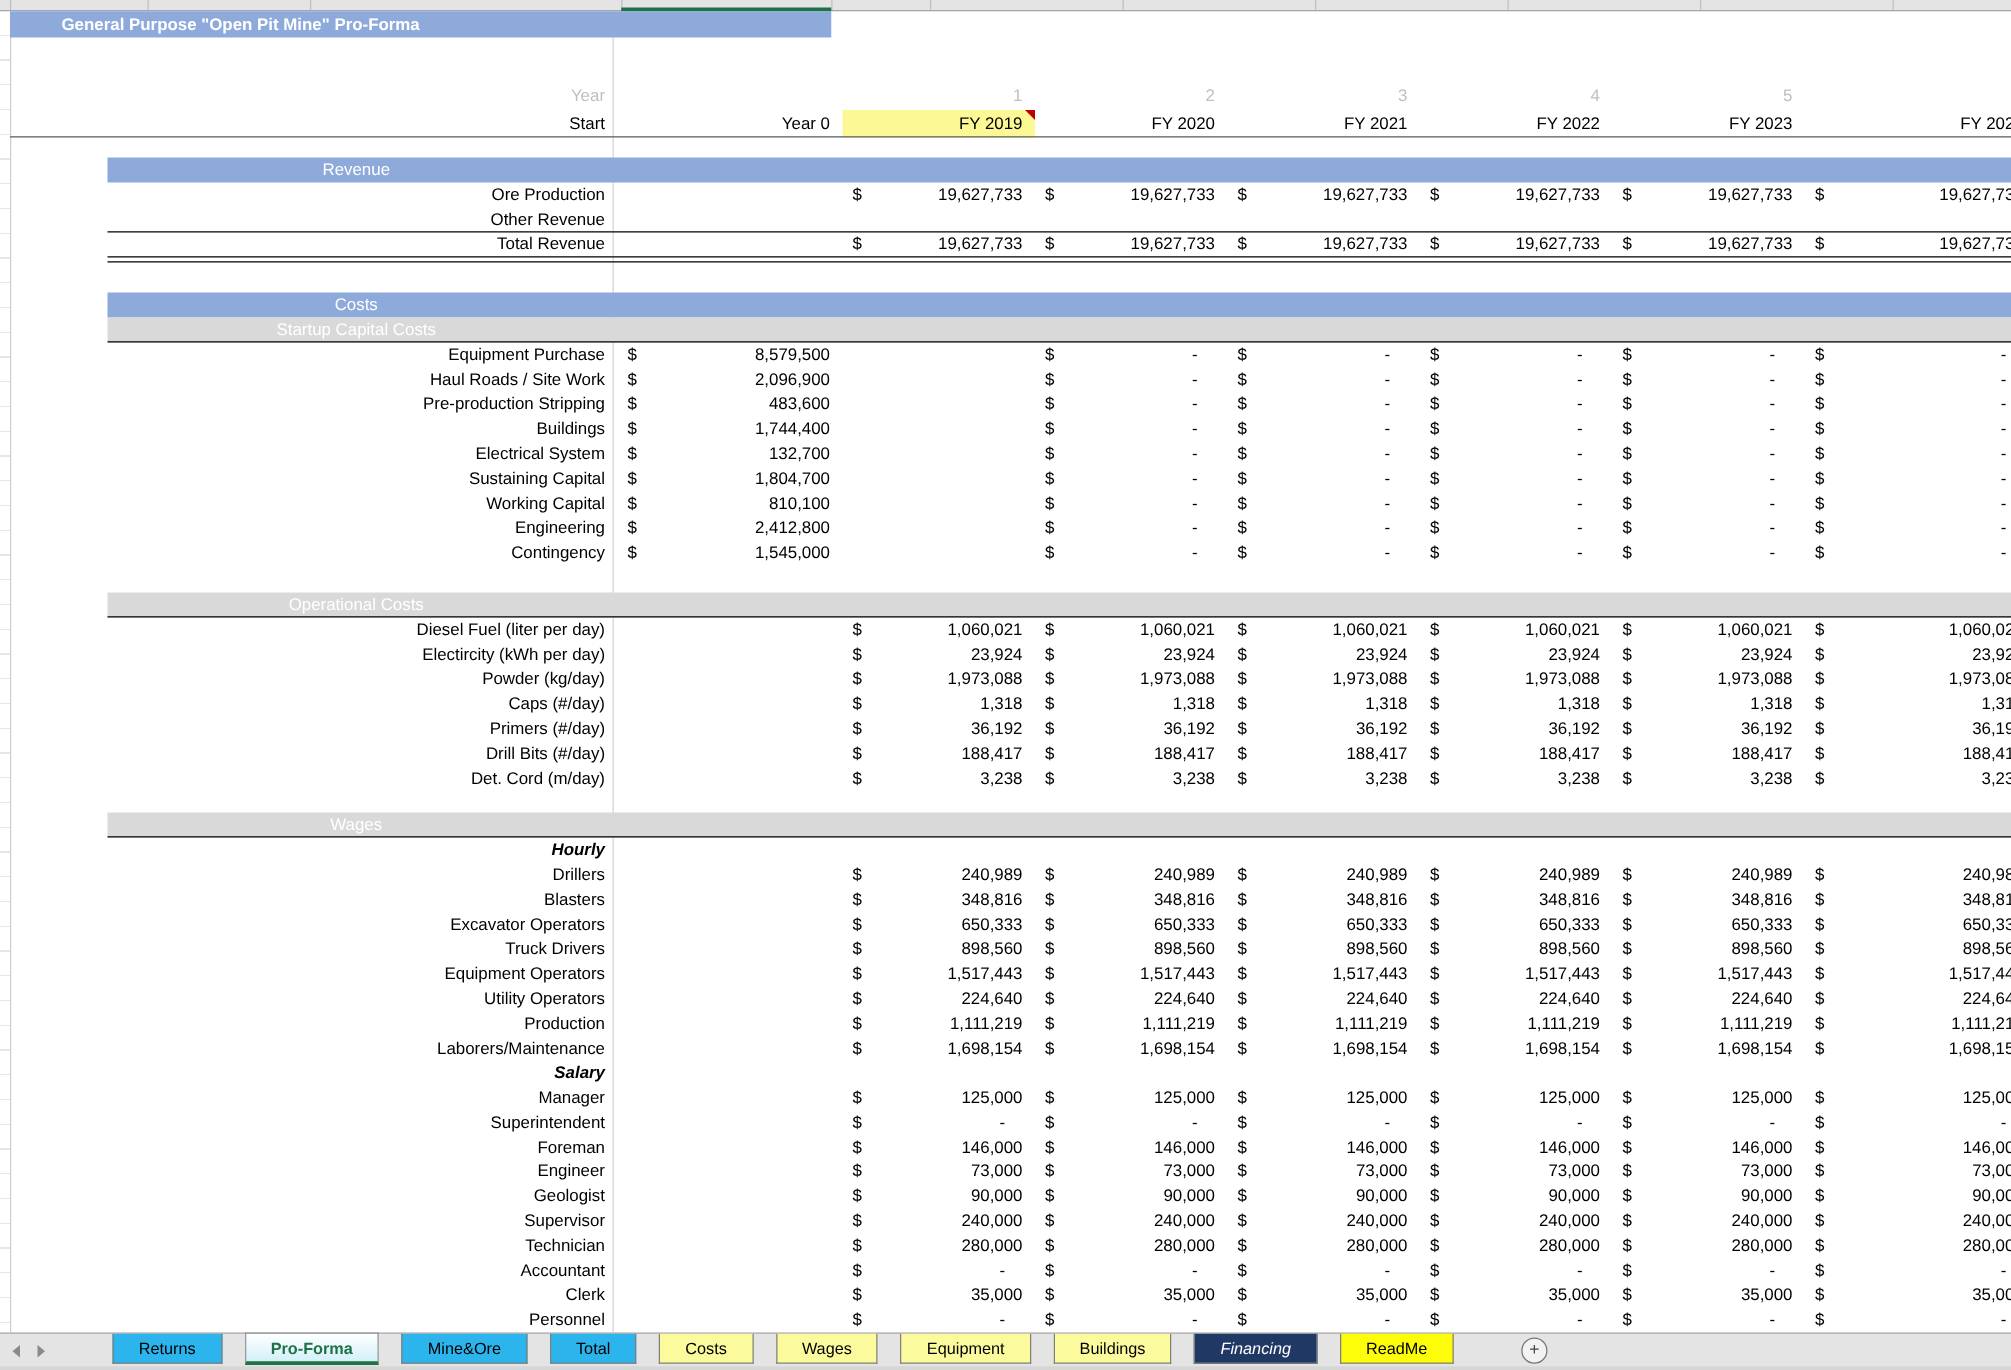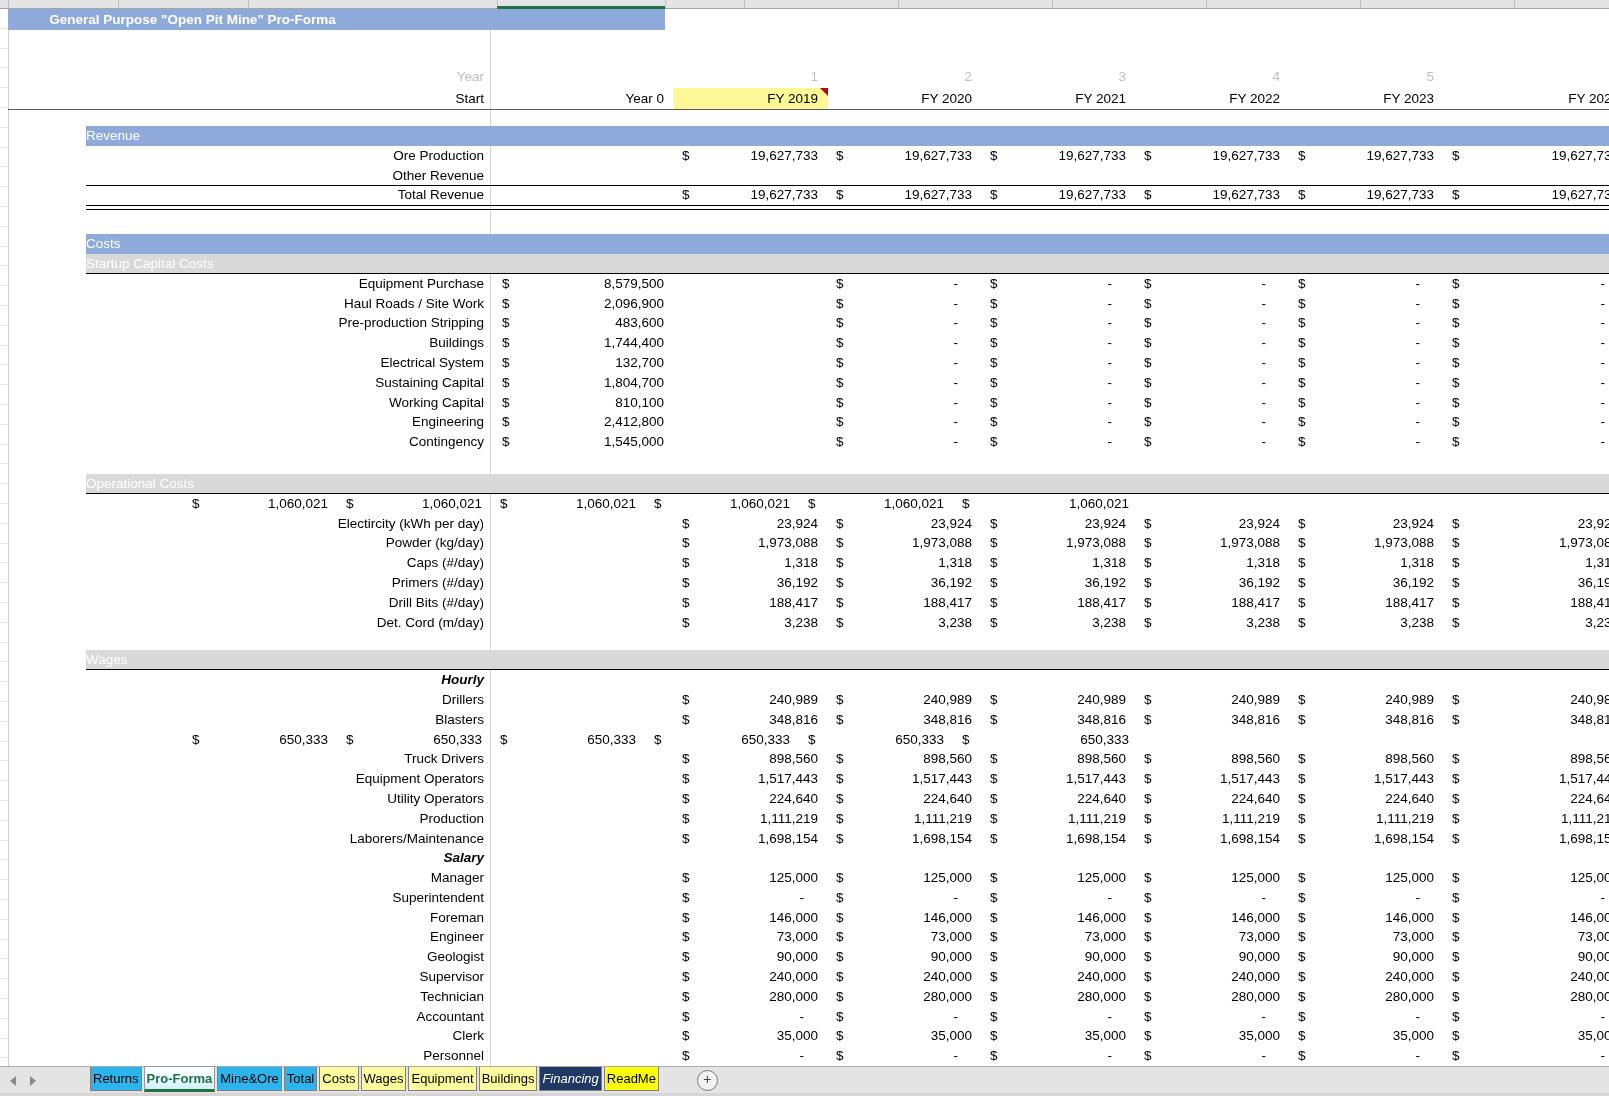--- a/index.html
+++ b/index.html
@@ -42,37 +42,37 @@
   .gray-txt{color:#BFBFBF;}
   .bold-it{font-weight:bold;font-style:italic;}
 
   .hl{background:#FBF895;}
   .hl .tri{position:absolute;top:0;right:0;width:0;height:0;border-left:8px solid transparent;border-top:8px solid #C00000;}
 
   .start-border{position:absolute;left:8px;right:0;bottom:0;height:1px;background:#595959;}
 
   
   .barrow .bar{margin-left:86px;flex:1;color:#fff;}
-  .bar .bl{display:block;width:404px;text-align:left;padding-right:6px;box-sizing:border-box;}
+  .bar .bl{display:block;width:404px;text-align:center;padding-right:6px;box-sizing:border-box;}
   .bar-blue{background:#8EAADB;color:#FDFDFD;}
   .bar-gray{background:#D9D9D9;color:#000;border-bottom:1px solid #000;}
 
   .total-top{position:absolute;left:86px;right:0;top:0;height:1px;background:#000;}
   .dblline{height:3px;margin-left:86px;border-top:1px solid #000;border-bottom:1px solid #000;width:1546px;}
   .gap{width:1632px;}
 
   
   #tabbar{position:absolute;left:0;top:1066px;width:1609px;height:27px;background:#E4E4E4;border-top:1px solid #ABABAB;
       display:flex;align-items:flex-start;}
   #tabnav{display:flex;align-items:center;height:100%;padding:0 14px 0 10px;gap:14px;}
   .navarr{width:0;height:0;border-top:5px solid transparent;border-bottom:5px solid transparent;}
   .navarr.prev{border-right:6px solid #8A8A8A;}
   .navarr.next{border-left:6px solid #8A8A8A;}
   #tabs{display:flex;height:24px;margin-left:40px;}
-  .tab{height:24px;line-height:24px;padding:0 2px;margin-right:2px;font-size:13px;box-sizing:border-box;
+  .tab{height:24px;line-height:24px;padding:0 20px;margin-right:18px;font-size:13px;box-sizing:border-box;
        border:1px solid #7F7F7F;border-top:none;color:#000;white-space:nowrap;}
   .tab.cyan{background:#2BB5EC;}
   .tab.paleyellow{background:#FBFB9E;}
   .tab.brightyellow{background:#FDFD0A;}
   .tab.navy{background:#1F3864;color:#FFFFFF;font-style:italic;}
   .tab.active{background:linear-gradient(#FFFFFF,#D2F0FA);color:#1F7245;font-weight:bold;
        border:1px solid #9A9A9A;border-bottom:3px solid #217346;height:26px;margin-top:-1px;}
   #addsheet{width:19px;height:19px;margin:3px 0 0 36px;border:1px solid #767676;border-radius:50%;
       text-align:center;line-height:17px;font-size:14px;color:#444;background:#F2F2F2;}
 
@@ -469,20 +469,21 @@
             <span class="amt dash">-</span>
           </div>
         </div>
         <div class="gap" style="height: 22px;"></div>
         <div class="row barrow">
           <div class="bar bar-gray">
             <span class="bl">Operational Costs</span>
           </div>
         </div>
         <div class="row">
+          <div class="lbl">Diesel Fuel (liter per day)</div>
           <div class="cell c0"></div>
           <div class="cell cf money">
             <span class="cur">$</span>
             <span class="amt">1,060,021</span>
           </div>
           <div class="cell cf money">
             <span class="cur">$</span>
             <span class="amt">1,060,021</span>
           </div>
           <div class="cell cf money">
@@ -736,20 +737,21 @@
           <div class="cell cf money">
             <span class="cur">$</span>
             <span class="amt">348,816</span>
           </div>
           <div class="cell cl money">
             <span class="cur">$</span>
             <span class="amt">348,816</span>
           </div>
         </div>
         <div class="row">
+          <div class="lbl">Excavator Operators</div>
           <div class="cell c0"></div>
           <div class="cell cf money">
             <span class="cur">$</span>
             <span class="amt">650,333</span>
           </div>
           <div class="cell cf money">
             <span class="cur">$</span>
             <span class="amt">650,333</span>
           </div>
           <div class="cell cf money">

